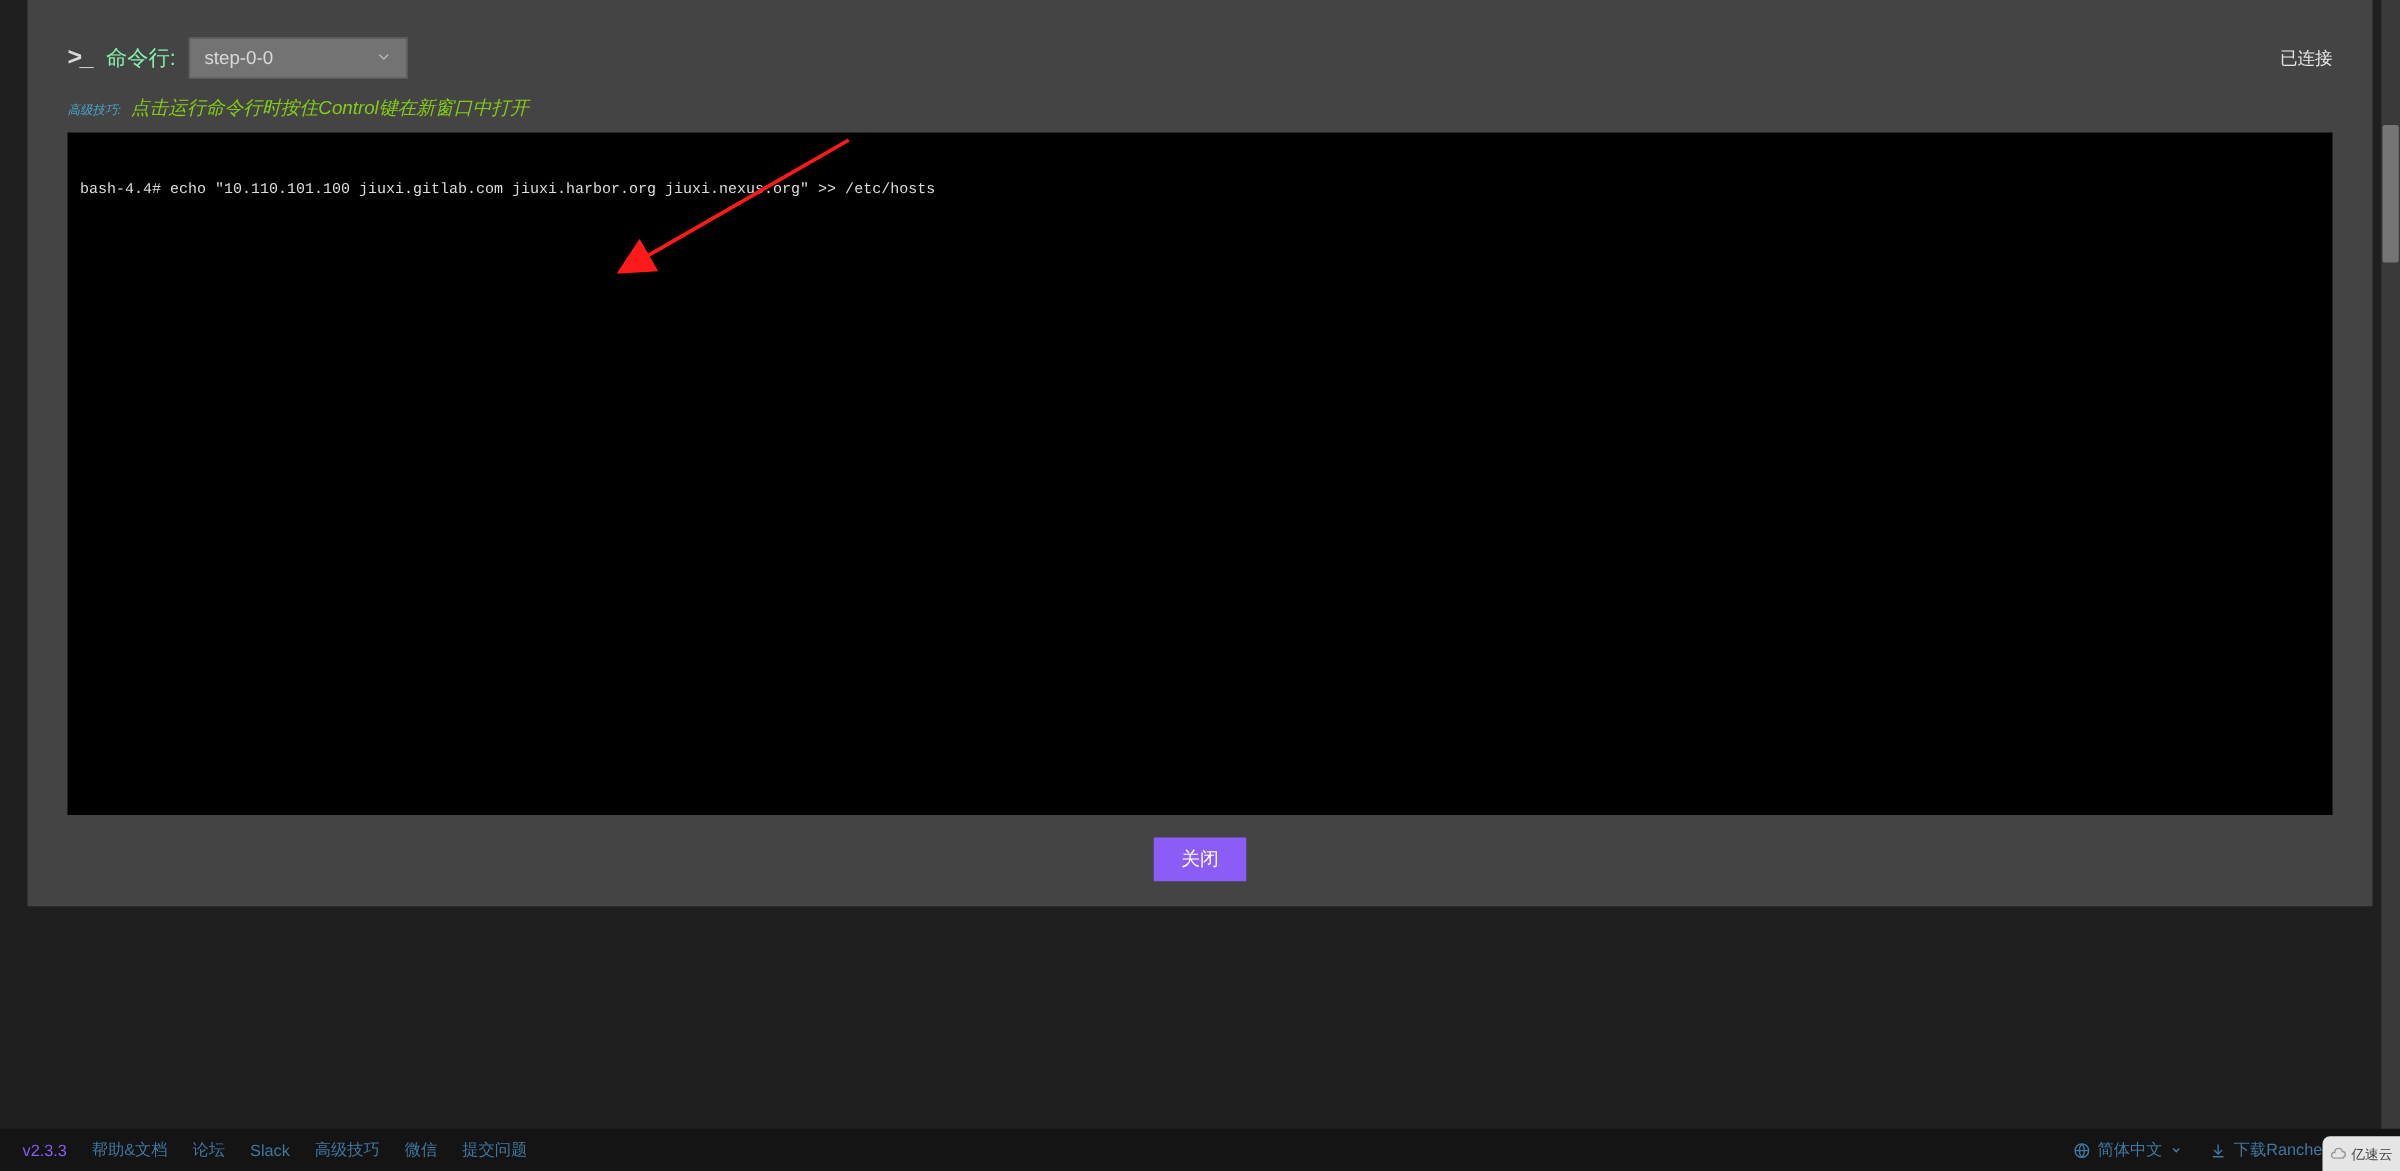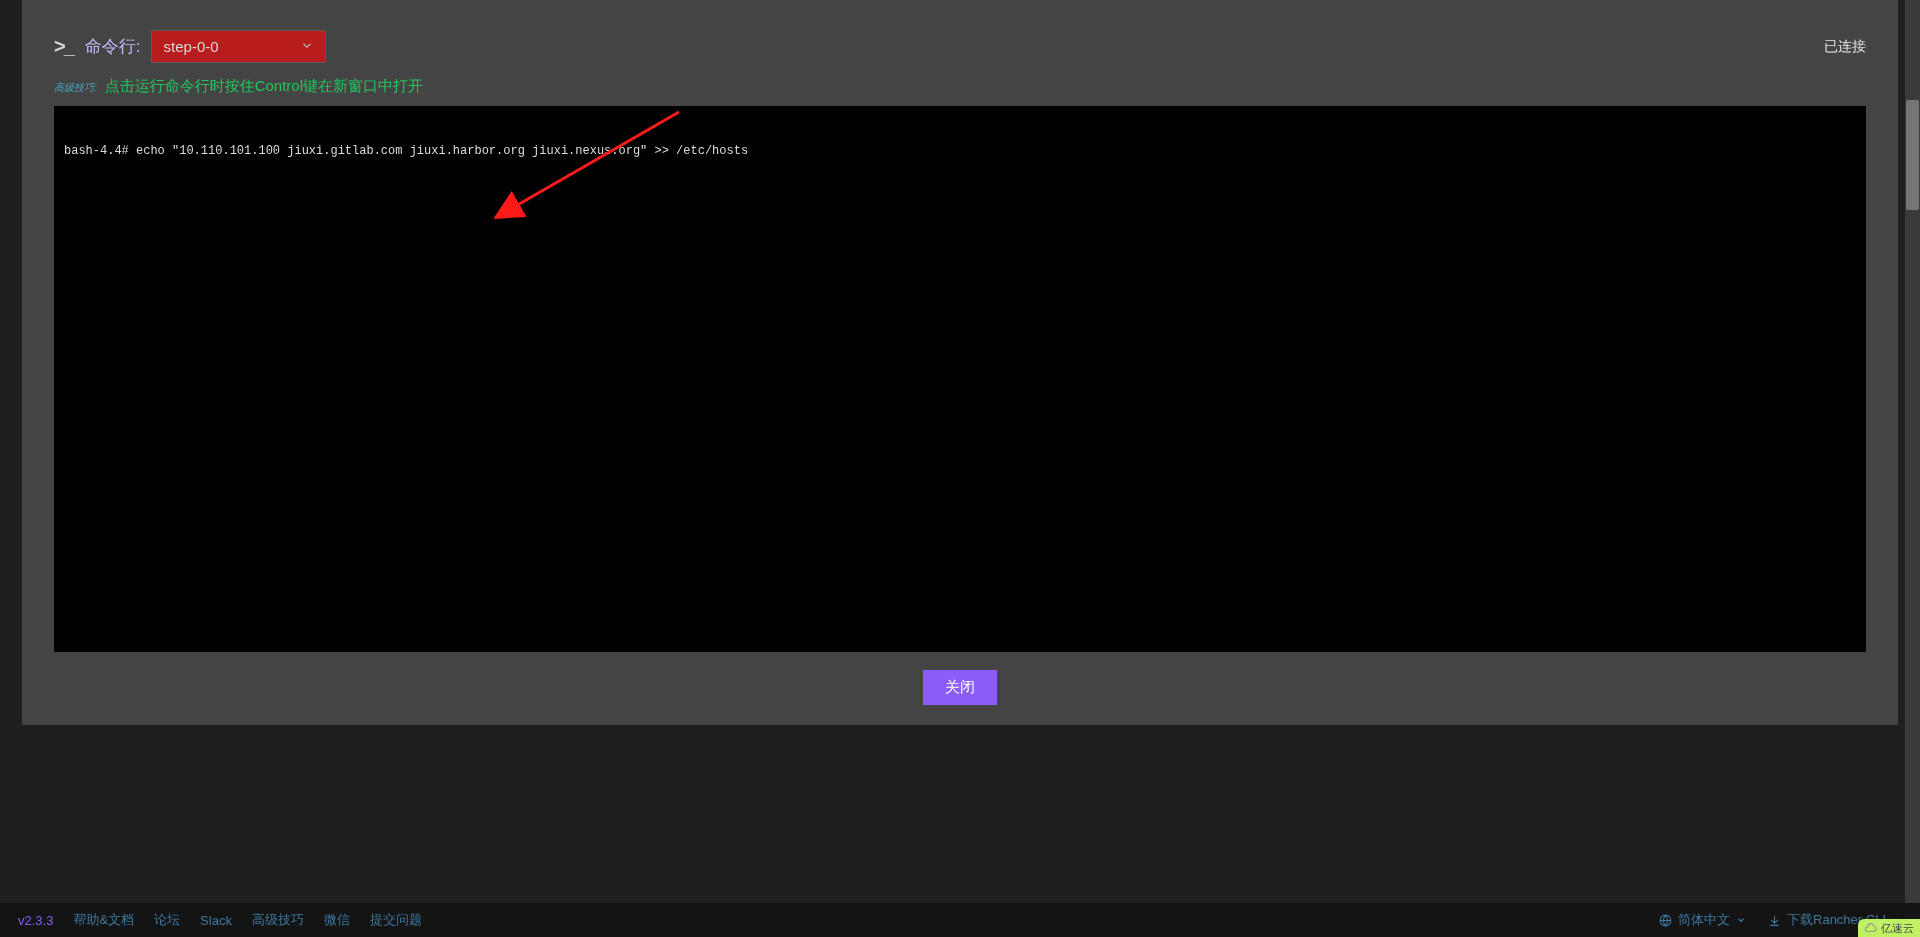--- a/index.html
+++ b/index.html
@@ -36,30 +36,30 @@
 .cmd-group { display: flex; align-items: center; gap: 10px; }
 
 .prompt-icon {
   font-size: 20px;
   font-weight: bold;
   color: #d8d8d8;
   letter-spacing: -2px;
   margin-right: 2px;
 }
 
-.cmd-label { font-size: 17px; color: #c4b5fd; }
+.cmd-label { font-size: 17px; color: #86efac; }
 
 .select-wrap {
   position: relative;
   display: inline-block;
 }
 .select {
   appearance: none;
   -webkit-appearance: none;
-  background: #b91c1c;
+  background: #737373;
   border: 1px solid #5a5a5a;
   color: #d8d8d8;
   font-size: 15px;
   padding: 7px 40px 7px 12px;
   min-width: 175px;
   cursor: pointer;
   font-family: inherit;
 }
 .select-wrap .chev {
   position: absolute;
@@ -74,21 +74,22 @@
 
 .tip-row { margin: 6px 0 10px 0; }
 .tip-link {
   color: #4aa6c8;
   font-style: italic;
   font-size: 10px;
   text-decoration: none;
   margin-right: 4px;
 }
 .tip-text {
-  color: #22c55e;
+  color: #84cc16;
+  font-style: italic;
   font-size: 15px;
 }
 
 .terminal {
   flex: 1;
   background: #000000;
   padding: 8px 10px;
   font-family: "Consolas", "Courier New", monospace;
   font-size: 12px;
   line-height: 1.25;
@@ -168,22 +169,22 @@
   background: #757575;
   border-radius: 2px;
 }
 
 
 .watermark {
   position: absolute;
   right: 0;
   bottom: 0;
   width: 62px;
-  height: 18px;
-  background: #bef264;
+  height: 28px;
+  background: #e5e5e5;
   border-top-left-radius: 6px;
   display: flex;
   align-items: center;
   justify-content: center;
   gap: 3px;
   font-size: 11px;
   color: #444;
   z-index: 50;
 }
 .watermark .cloud { color: #999; font-size: 13px; }

